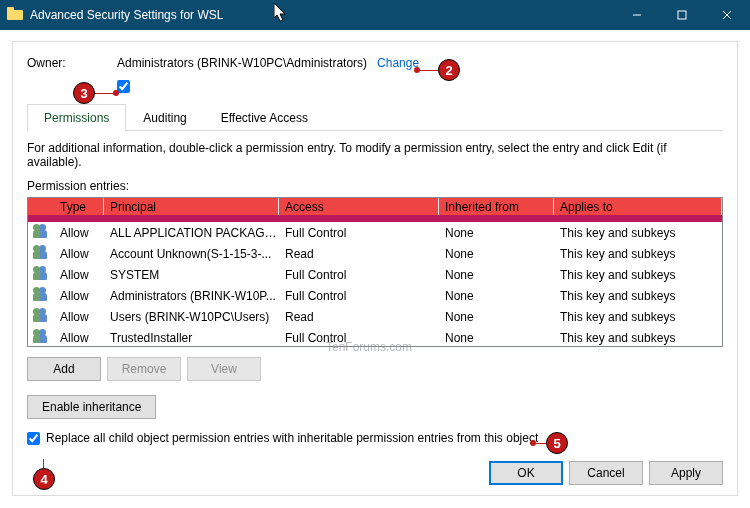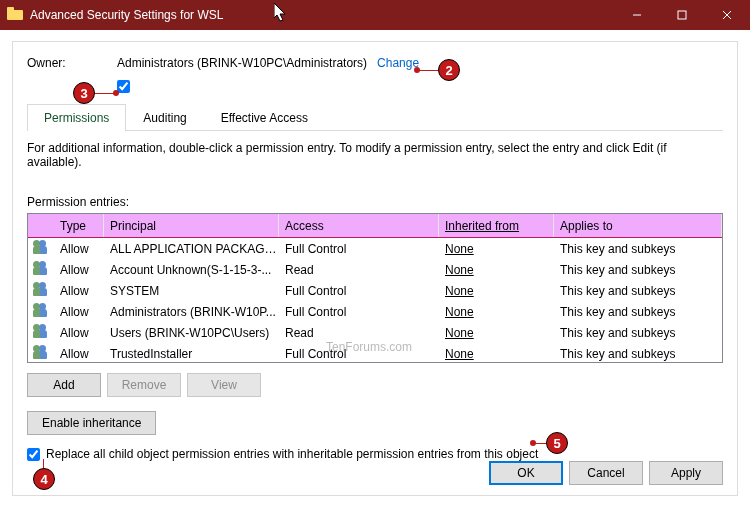--- a/index.html
+++ b/index.html
@@ -10,21 +10,21 @@
     font-size: 12px;
     background: #fff;
     color:#000;
     position:relative;
     overflow:hidden;
   }
 
   
   .titlebar {
     height: 30px;
-    background: #7f1d1d;
+    background: #0c4a6e;
     color: #fff;
     display: flex;
     align-items: center;
     padding: 0 0 0 7px;
     position:relative;
   }
   .titlebar .folder-icon {
     width:16px; height:16px;
     display:inline-block;
     margin-right: 7px;
@@ -132,54 +132,54 @@
     border-bottom:1px solid #d9d9d9;
     z-index:1;
   }
   .tab.active::after{
     content:"";
     position:absolute;
     left:0; right:0; bottom:-1px;
     height:2px; background:#fff;
   }
 
-  .info-text { margin-bottom:26px; }
+  .info-text { margin-bottom:10px; }
   .entries-label { margin-bottom:4px; }
 
   
   .perm-table {
     border:1px solid #828790;
     width:100%;
     height:150px;
     overflow:hidden;
     background:#fff;
   }
   .perm-header, .perm-row {
     display:flex;
     align-items:center;
     height:21px;
   }
   .perm-header {
-    border-bottom:1px solid #be185d;
-    background:#f0abfc;
+    border-bottom:7px solid #be185d;
+    background:#ef4444;
     font-weight:400;
     height:24px;
   }
   .perm-header .col {
     border-right:1px solid #e5e5e5;
     height:100%;
     display:flex;
     align-items:center;
   }
   .col { padding-left:6px; overflow:hidden; white-space:nowrap; text-overflow:ellipsis; }
   .col-icon { width:26px; padding-left:5px; border-right:none !important; }
   .col-type   { width:50px; }
   .col-princ  { width:175px; }
   .col-access { width:160px; }
-  .col-inh    { width:115px;text-decoration:underline; }
+  .col-inh    { width:115px; }
   .col-app    { flex:1; }
 
   .perm-row { height:21px; }
   .perm-row .principal-icon {
     width:16px; height:14px;
     display:inline-block;
     position:relative;
   }
   
   .principal-icon::before, .principal-icon::after {

